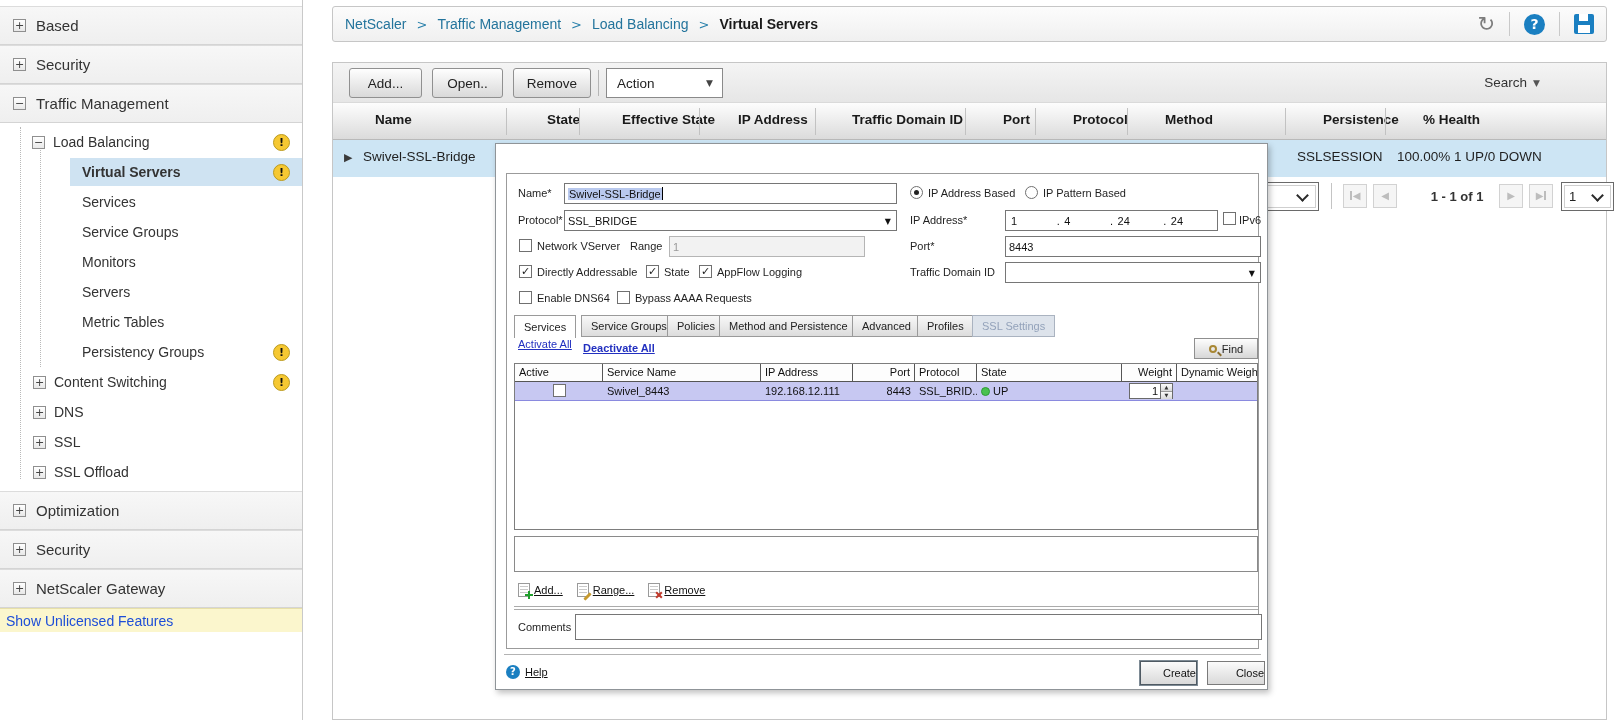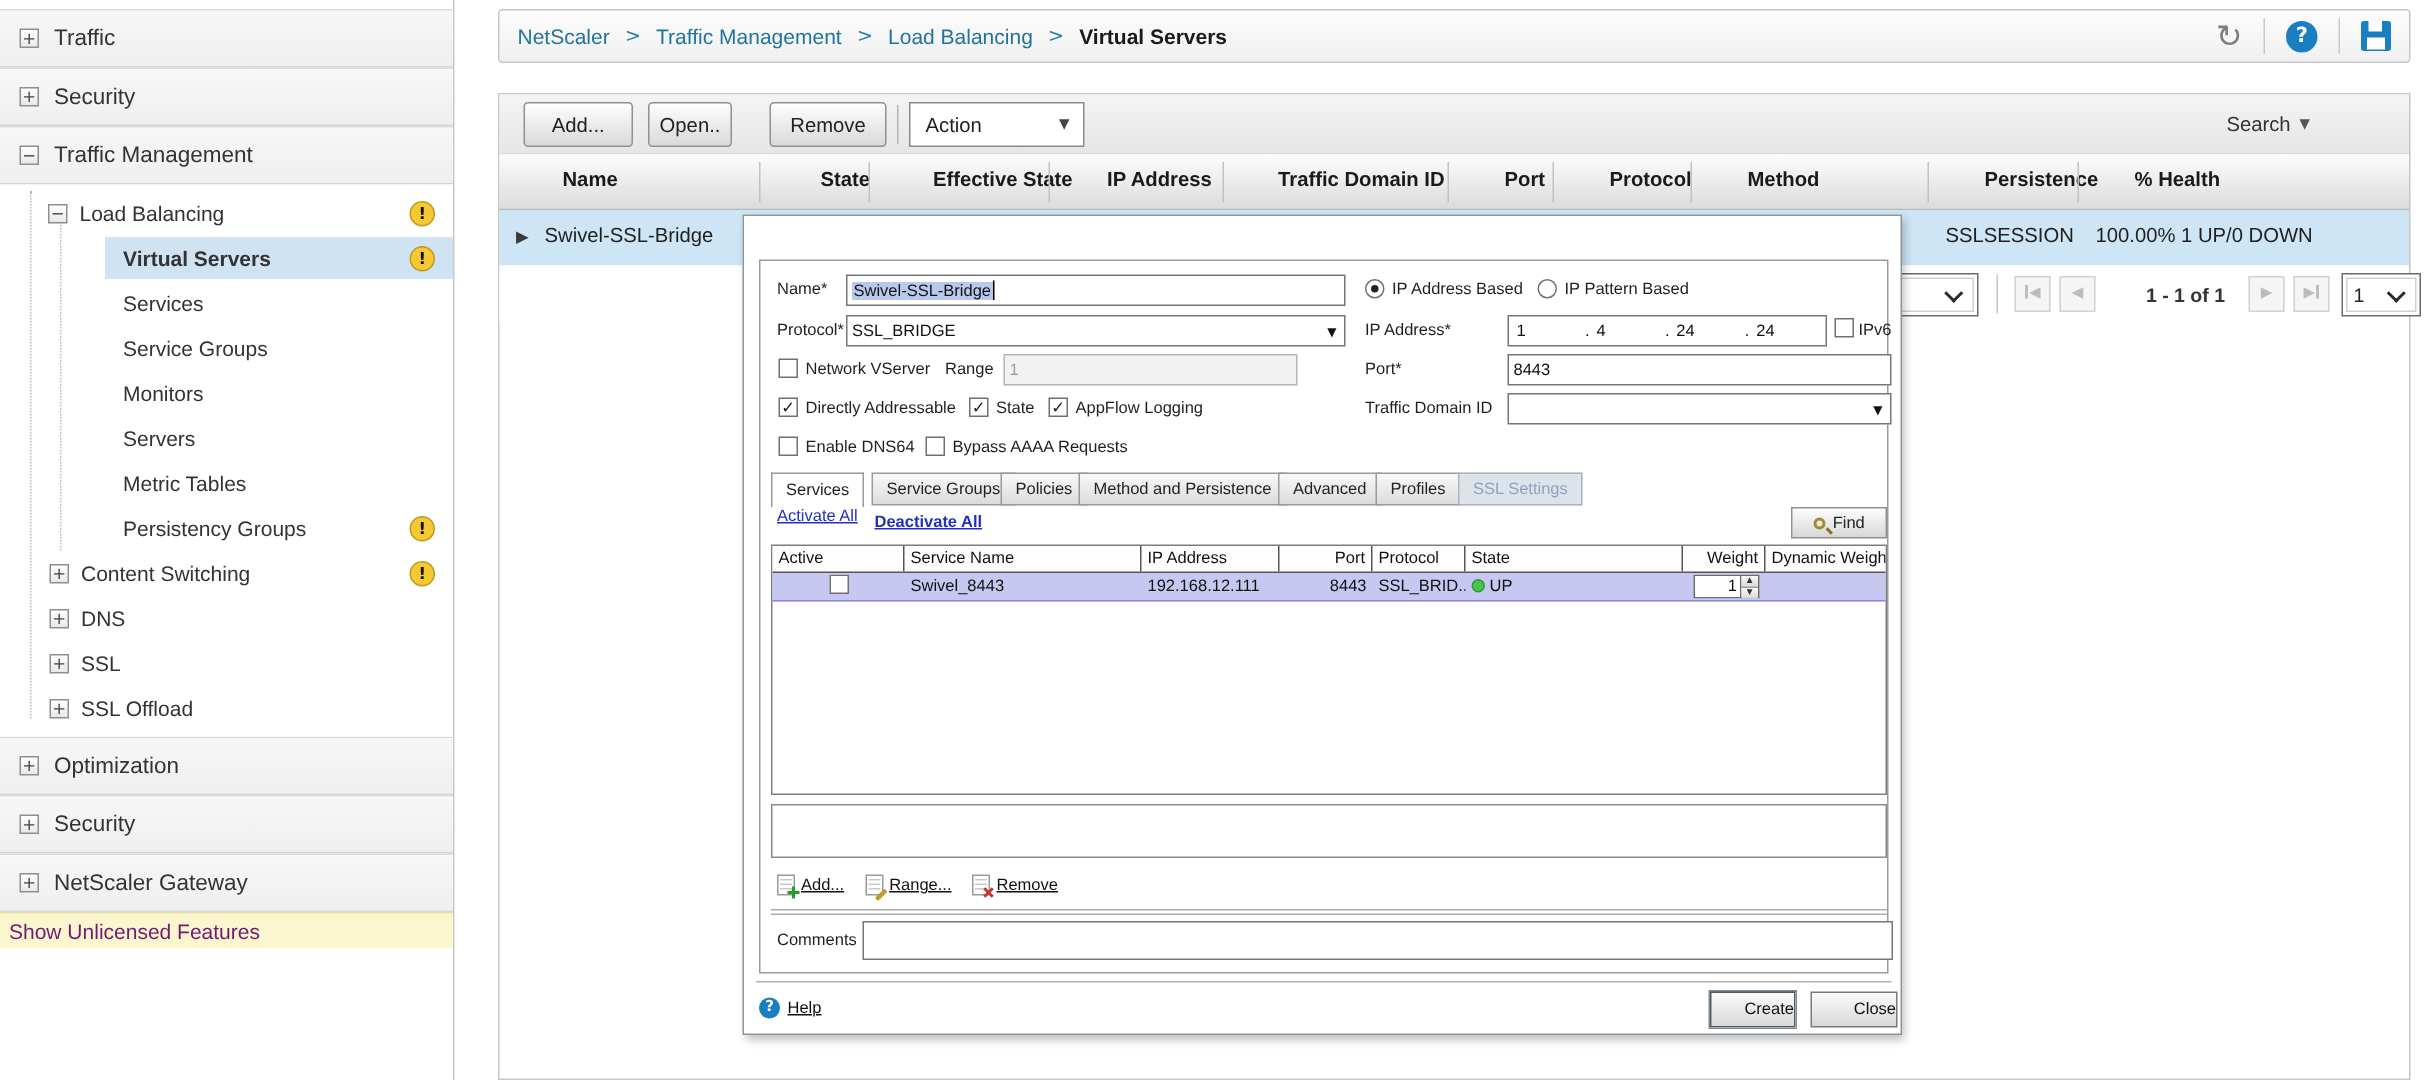--- a/index.html
+++ b/index.html
@@ -10,21 +10,21 @@
   #sidebar { position:absolute; left:0; top:0; width:303px; height:720px; border-right:1px solid #c9c9c9; background:#fff; padding-top:6px; }
   .side-sec { height:39px; display:flex; align-items:center; background:linear-gradient(#f7f7f7,#efefef); border-top:1px solid #dcdcdc; border-bottom:1px solid #d4d4d4; padding-left:13px; font-size:15px; color:#333; cursor:pointer; }
   .side-sec .sec-label { margin-left:10px; }
   .expbox { width:13px; height:13px; border:1px solid #8f8f8f; background:linear-gradient(#fff,#e8e8e8); font:11px/11px "DejaVu Sans",sans-serif; color:#444; text-align:center; flex:0 0 13px; }
   #tree { background:#fff; padding:4px 0; position:relative; }
   .tree-row { height:30px; display:flex; align-items:center; position:relative; font-size:14px; color:#333; cursor:pointer; }
   .tree-row .warn { position:absolute; right:12px; }
   .warn { width:17px; height:17px; border-radius:50%; background:#f6c832; border:1px solid #bb9a1e; color:#111; font:bold 11px/15px "DejaVu Sans",sans-serif; text-align:center; display:inline-block; }
   .dotline { position:absolute; border-left:1px dotted #b9b9b9; width:0; }
   .hl { position:absolute; left:70px; right:0; top:1px; bottom:1px; background:#cfe3f2; }
-  #side-footer { height:24px; background:#fbf6cd; border-top:1px solid #e6dfa8; display:flex; align-items:center; padding-left:6px; font-size:14px; color:#701a75; cursor:pointer; }
+  #side-footer { height:24px; background:#fbf6cd; border-top:1px solid #e6dfa8; display:flex; align-items:center; padding-left:6px; font-size:14px; color:#1d4ed8; cursor:pointer; }
 
   
   #crumbbar { position:absolute; left:332px; top:6px; width:1275px; height:36px; border:1px solid #c6c6c6; border-radius:3px; background:linear-gradient(#fcfcfc,#f0f0f0); display:flex; align-items:center; padding:0 12px; }
   .crumb { color:#23749c; font-size:14px; cursor:pointer; }
   .crumb-sep { color:#2a81ab; font-size:13px; margin:0 10px; font-family:"DejaVu Sans",sans-serif; }
   .crumb-cur { color:#1a1a1a; font-size:14px; font-weight:bold; }
   #cmdicons { position:absolute; right:12px; top:0; height:34px; display:flex; align-items:center; gap:14px; }
   .vdiv { width:1px; height:24px; background:#c9c9c9; }
   .ic-refresh { font-family:"DejaVu Sans",sans-serif; font-size:21px; color:#7d7d7d; cursor:pointer; line-height:21px; }
   .ic-help { width:21px; height:21px; border-radius:50%; background:#1a7fc1; color:#fff; font:bold 14px/21px "DejaVu Sans",sans-serif; text-align:center; cursor:pointer; }
@@ -129,21 +129,21 @@
   .u { text-decoration:underline; }
 </style>
 </head>
 <body>
 
 <div id="stage">
 
   <div id="sidebar">
     <div class="side-sec">
       <span class="expbox">+</span>
-      <span class="sec-label">Traffic</span>
+      <span class="sec-label">Based</span>
     </div>
     <div class="side-sec">
       <span class="expbox">+</span>
       <span class="sec-label">Security</span>
     </div>
     <div class="side-sec">
       <span class="expbox">−</span>
       <span class="sec-label">Traffic Management</span>
     </div>
 
@@ -233,21 +233,21 @@
       <span class="vdiv"></span>
       <span class="ic-save"></span>
     </div>
   </div>
 
   <div id="panel">
     <div id="toolbar">
       <div class="tb-btn" style="left:16px; width:73px;">
           <span>Add...</span>
         </div>
-      <div class="tb-btn" style="left:99px; width:56px;">
+      <div class="tb-btn" style="left:99px; width:71px;">
           <span>Open..</span>
         </div>
       <div class="tb-btn" style="left:180px; width:78px;">
           <span>Remove</span>
         </div>
       <div class="tb-sep" style="left:265px;"></div>
       <div id="action-dd">
         <span>Action</span>
         <span class="dd-arrow">▼</span>
       </div>

